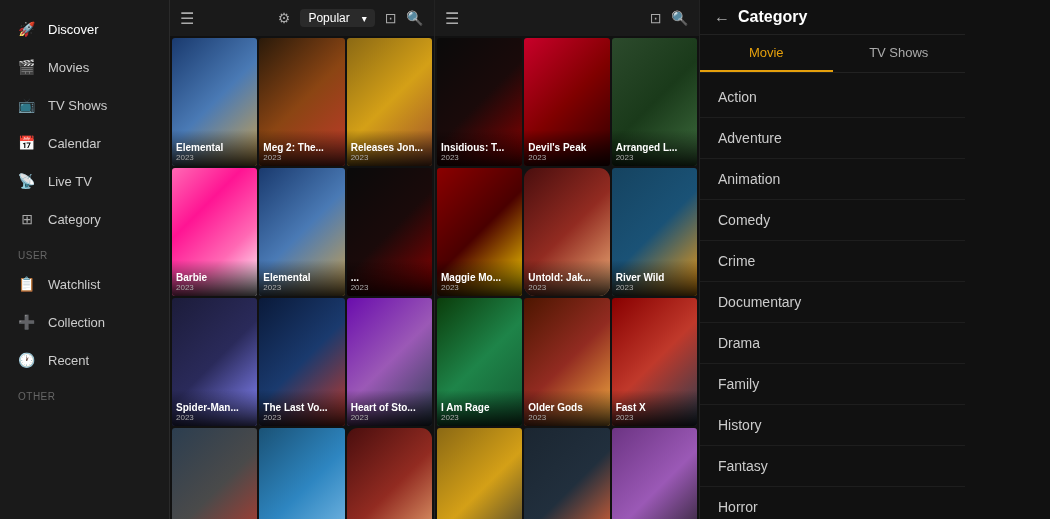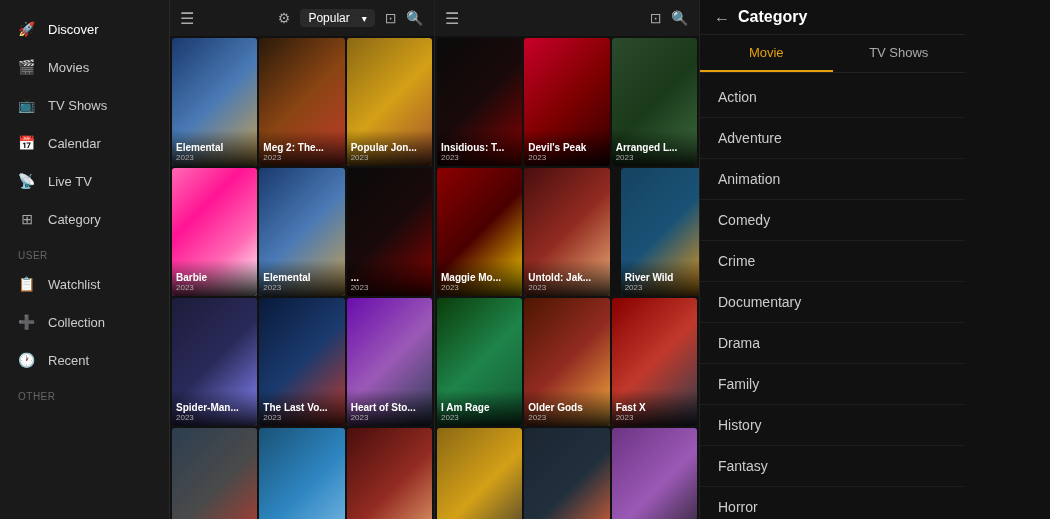--- a/index.html
+++ b/index.html
@@ -134,22 +134,22 @@
     .poster-5  { background: linear-gradient(135deg, #1a3a6e, #4a7ab5, #c8a050); }
     .poster-6  { background: linear-gradient(135deg, #0a0a0a, #1a0a0a, #8b0000); }
     .poster-7  { background: linear-gradient(135deg, #c8002a, #800000, #300000); }
     .poster-8  { background: linear-gradient(135deg, #2c4a2c, #1a3a1a, #3d6b3d); }
     .poster-9  { background: linear-gradient(135deg, #8b0000, #4a0000, #ffd700); }
     .poster-10 { background: linear-gradient(135deg, #1c1c3a, #2a2a5a, #8888ff); }
     .poster-11 { background: linear-gradient(135deg, #0a1a3a, #1a3a6e, #c0392b); }
     .poster-12 { background: linear-gradient(135deg, #6a0dad, #9b59b6, #2c3e50); }
     .poster-13 { background: linear-gradient(135deg, #2c3e50, #4a4a4a, #c0392b); }
     .poster-14 { background: linear-gradient(135deg, #1a5276, #2e86c1, #85c1e9); }
-    .poster-15 { background: linear-gradient(135deg, #4a0e0e, #922b21, #f0b27a); }
-    .poster-16 { background: linear-gradient(135deg, #154360, #1a5276, #f39c12); margin-left: 9px; }
+    .poster-15 { background: linear-gradient(135deg, #4a0e0e, #922b21, #f0b27a); border-radius: 11px; }
+    .poster-16 { background: linear-gradient(135deg, #154360, #1a5276, #f39c12); }
     .poster-17 { background: linear-gradient(135deg, #0b3d0b, #1e8449, #145a32); }
     .poster-18 { background: linear-gradient(135deg, #4d1600, #922b21, #f5b041); }
     .poster-21 { background: linear-gradient(135deg, #880000, #c0392b, #2c3e50); }
     .poster-22 { background: linear-gradient(135deg, #8b6914, #d4a017, #333); }
     .poster-23 { background: linear-gradient(135deg, #1b2631, #212f3d, #ff6b35); }
     .poster-24 { background: linear-gradient(135deg, #6c3483, #9b59b6, #1a1a1a); }
     
     .category-list-panel {
       width: 265px;
       background: #111;
@@ -273,21 +273,21 @@
           </div>
         </div>
         <div class="movie-thumb poster-2">
           <div class="overlay">
             <div class="title">Meg 2: The...</div>
             <div class="year">2023</div>
           </div>
         </div>
         <div class="movie-thumb poster-3">
           <div class="overlay">
-            <div class="title">Popular Jon...</div>
+            <div class="title">Releases Jon...</div>
             <div class="year">2023</div>
           </div>
         </div>
         <div class="movie-thumb poster-4">
           <div class="overlay">
             <div class="title">Barbie</div>
             <div class="year">2023</div>
           </div>
         </div>
         <div class="movie-thumb poster-5">

